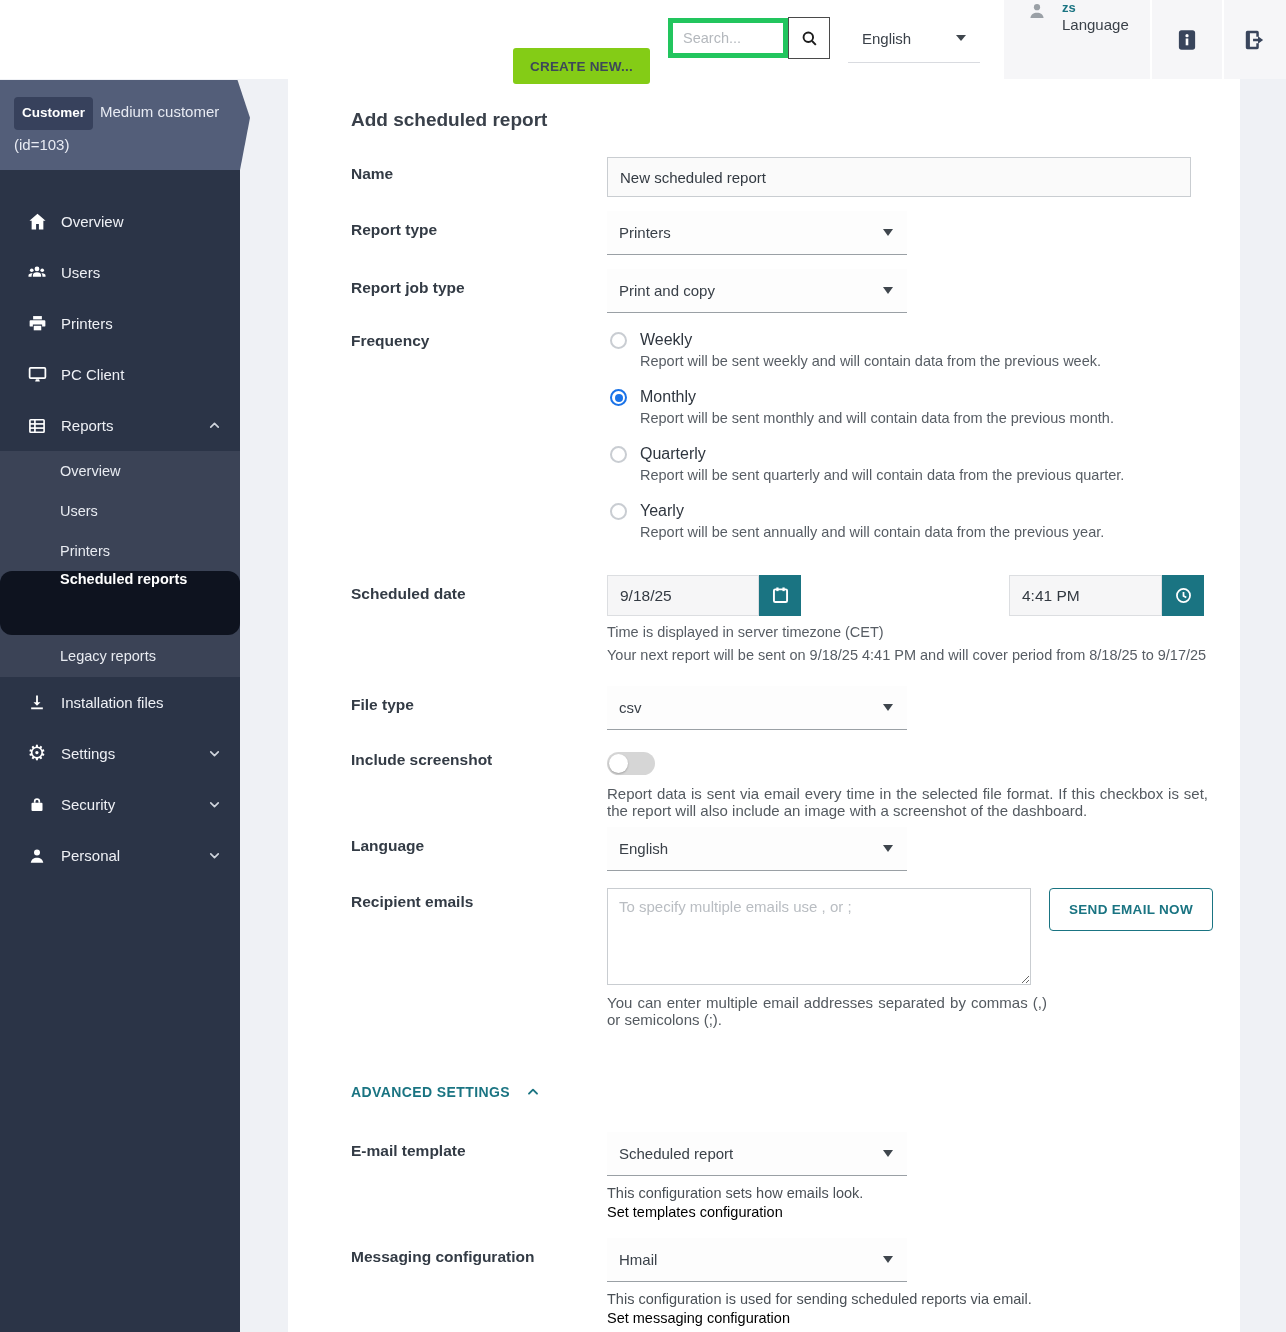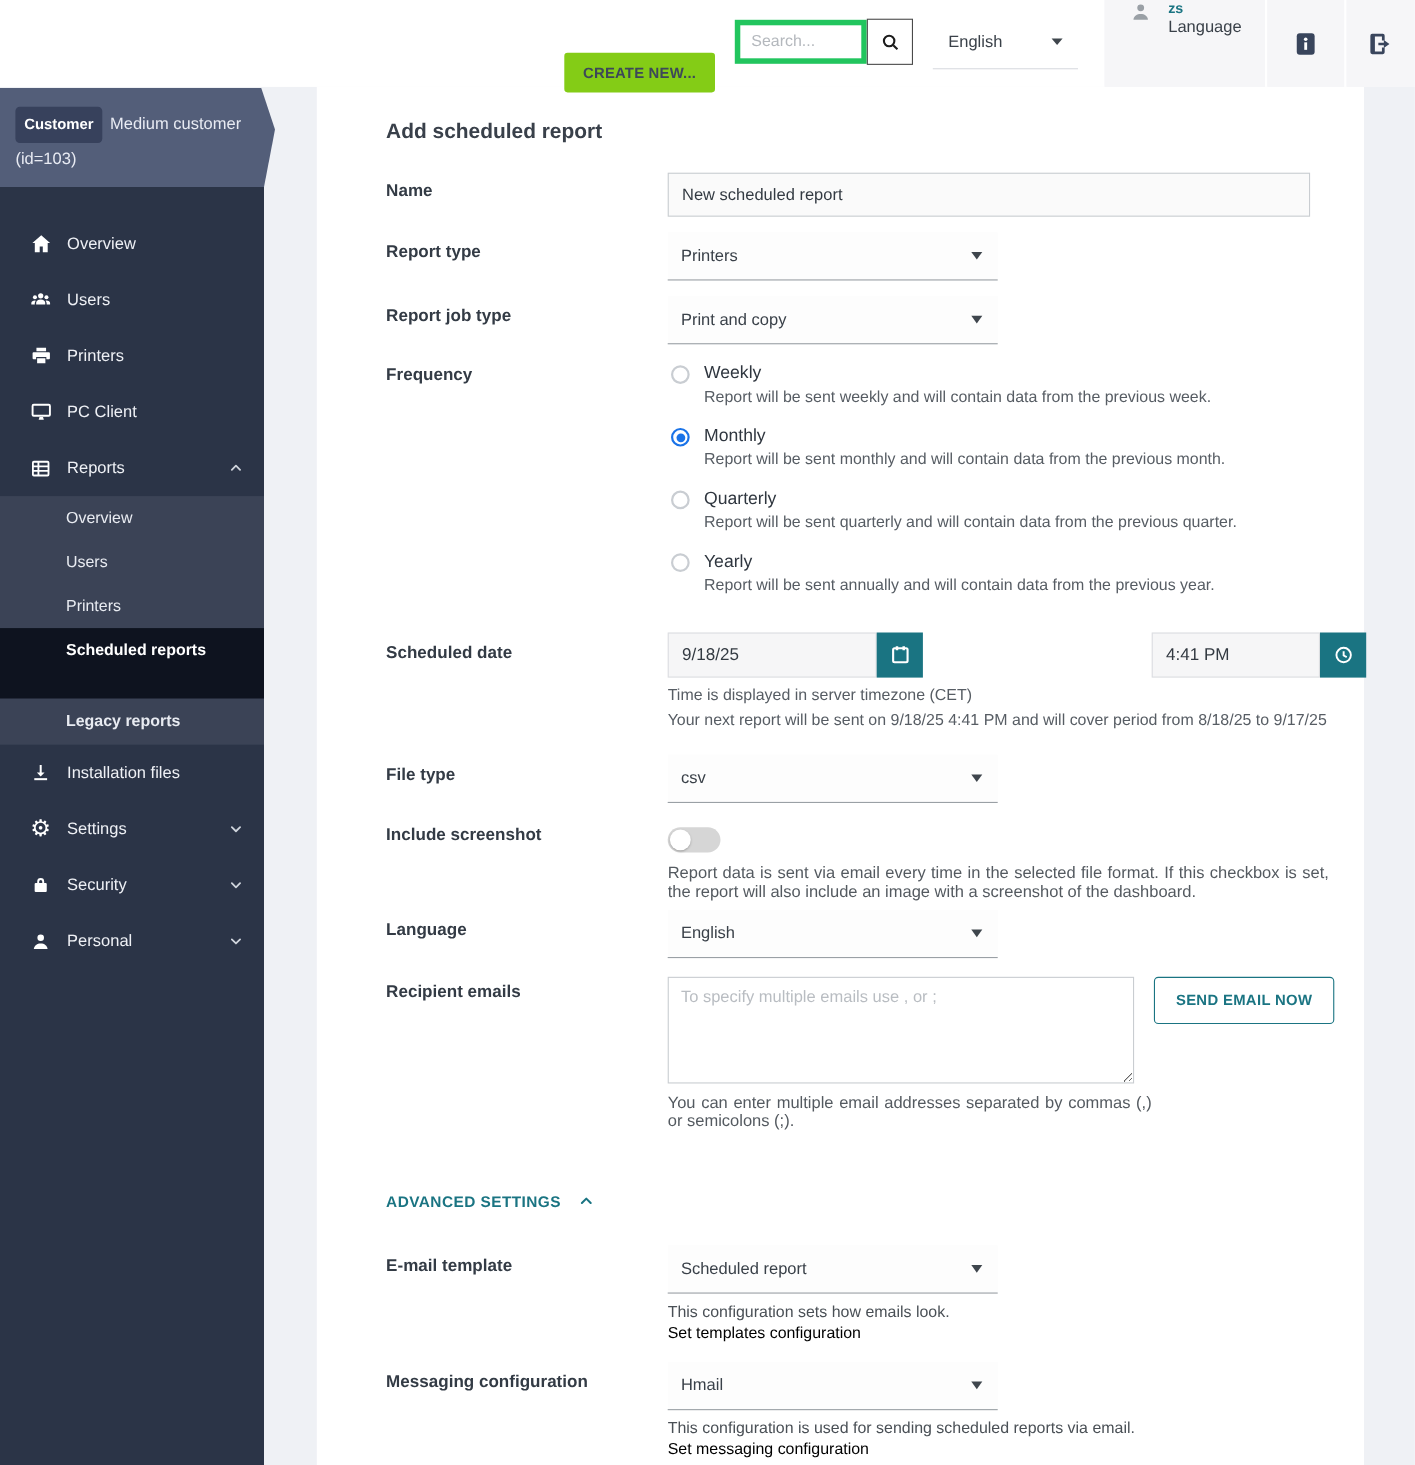--- a/index.html
+++ b/index.html
@@ -45,23 +45,23 @@
     color:#eef0f5; font-size:15px; }
   .nav-item:first-child { margin-top:26px; }
   .nav-ico { width:22px; height:22px; flex:none; margin-right:13px; color:#fff; display:flex; align-items:center; justify-content:center; }
   .nav-label { flex:1; }
   .chev { width:15px; height:15px; color:#cfd4dc; flex:none; }
   .chev.up { transform:rotate(180deg); }
   .gear-glyph::before { content:"⚙"; font-family:"DejaVu Sans", sans-serif; font-size:21px; line-height:1; color:#fff; }
   .submenu { background:#3b4356; padding:0; }
   .sub-item { height:40px; display:flex; align-items:center; padding-left:60px; font-size:14.5px;
     color:#e8ebf1; cursor:pointer; }
-  .sub-item.selected { background:#0e131f; height:64px; align-items:flex-start; padding-top:12px;
-    font-weight:700; color:#fff; }
-  .sub-item.legacy { height:42px;font-weight:bold; }
+  .sub-item.selected { background:#0e131f; height:64px; align-items:flex-start; 
+    font-weight:700; color:#fff;border-radius:12px; }
+  .sub-item.legacy { height:42px; }
 
   
   .main { position:absolute; left:288px; top:79px; width:952px; height:1253px; background:#fff;
     padding:30px 0 0 63px; }
   .page-title { font-size:19px; font-weight:700; color:#39404a; margin-bottom:26px; }
   .frow { display:flex; }
   .flabel { width:256px; flex:none; font-size:15.5px; font-weight:600; color:#333b45; padding-top:10px; }
   .fcontrol { flex:1; }
 
   .name-input { width:584px; height:40px; background:#fafafa; border:1px solid #c9cdd1;
@@ -78,21 +78,21 @@
   .radio-opt { display:flex; margin-bottom:16px; cursor:pointer; }
   .radio { width:17px; height:17px; border-radius:50%; border:2px solid #c9cdd2; background:#fff;
     flex:none; margin:2px 13px 0 3px; position:relative; }
   .radio.sel { border-color:#1a73e8; }
   .radio.sel::after { content:""; position:absolute; left:2.5px; top:2.5px; width:8px; height:8px;
     border-radius:50%; background:#1a73e8; }
   .radio-texts .rlabel { font-size:16px; color:#2f363f; line-height:20px; }
   .radio-texts .rdesc { font-size:14.5px; color:#575d64; line-height:20px; margin-top:1px; }
 
   .dt-row { display:flex; align-items:flex-start; }
-  .dt-input { width:190px; height:41px; background:#f6f6f7; border:1px solid #dcdee1;
+  .dt-input { width:152px; height:41px; background:#f6f6f7; border:1px solid #dcdee1;
     font-family:inherit; font-size:15.5px; color:#333a42; padding:0 12px; outline:none; }
   .dt-btn { width:42px; height:41px; background:#1a7482; border:none; cursor:pointer;
     display:flex; align-items:center; justify-content:center; }
   .note { font-size:14.5px; color:#575d64; line-height:20px; }
   .note.first { margin-top:6px; }
   .note.second { margin-top:3px; }
 
   .toggle { width:48px; height:23px; border-radius:12px; background:#d6d6d6; position:relative;
     cursor:pointer; margin-top:6px; }
   .toggle .knob { position:absolute; left:2px; top:2px; width:19px; height:19px; border-radius:50%;

